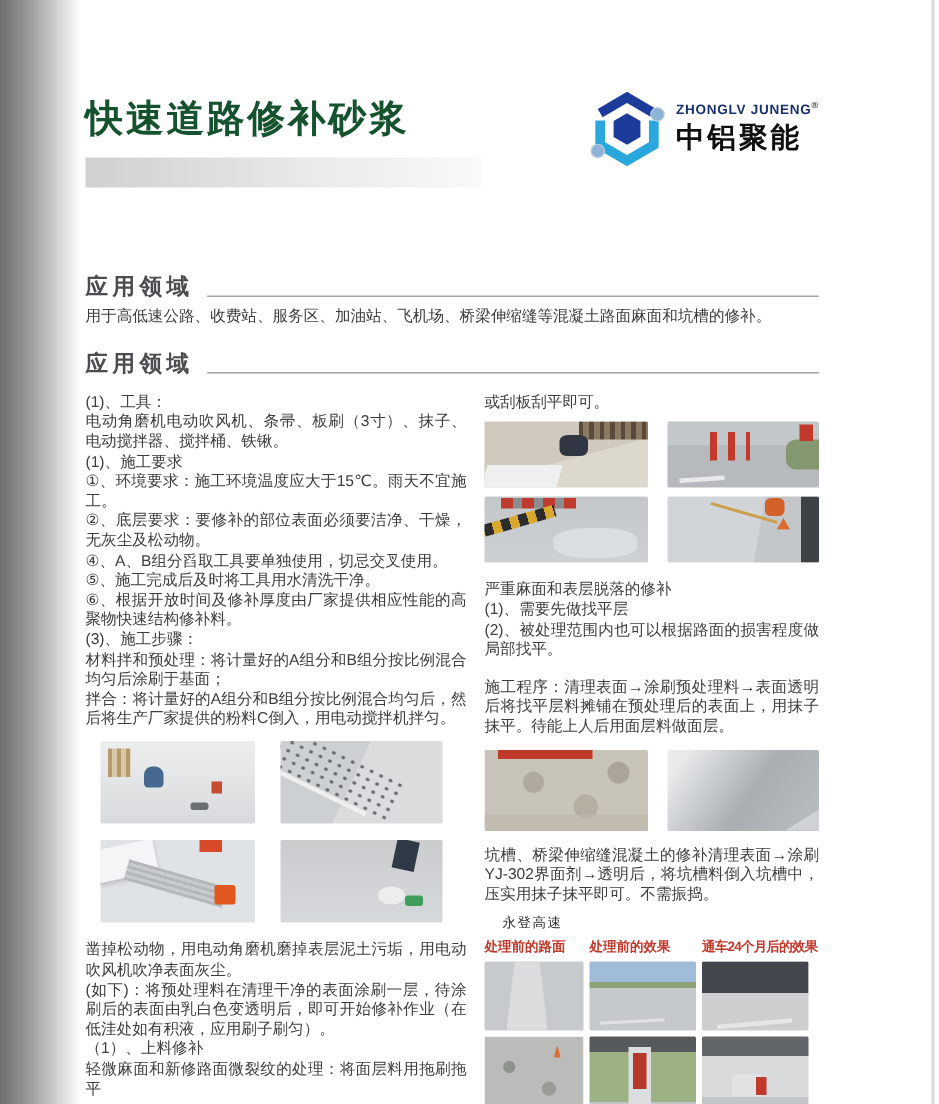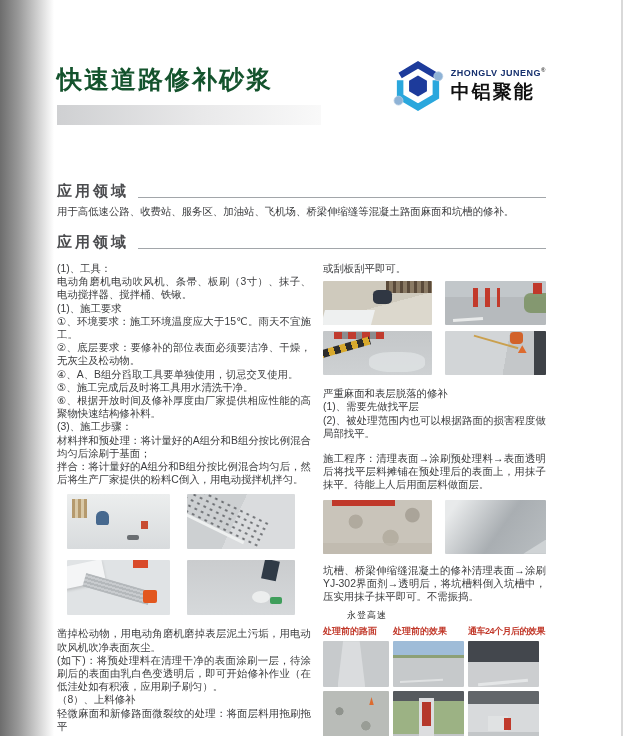--- a/index.html
+++ b/index.html
@@ -45,21 +45,21 @@
   .grid-r2{grid-template-columns:109px 101px;column-gap:13px;margin:8px 0 10px;}
   .grid-r2 .ph{height:54px;}
   .grid-case{grid-template-columns:66px 71px 71px;column-gap:4px;row-gap:4px;margin-top:3px;}
   .grid-case .ph{height:46px;}
   .grid-case .ph:nth-child(n+4){height:58px;}
   .ph{position:relative;overflow:hidden;background:#ced1d3;border-radius:1px;}
   .ph i{position:absolute;display:block;}
 
   
   .case{margin-top:6px;}
-  .case-site{font-size:9px;color:#2c2c2c;margin-left:24px;letter-spacing:1px;}
+  .case-site{font-size:9px;color:#2c2c2c;margin-left:12px;letter-spacing:1px;}
   .case-labels{display:flex;margin-top:3px;}
   .case-labels span{font-size:9px;font-weight:700;color:#c23a2c;white-space:nowrap;}
   .case-labels .l1{width:70px;}
   .case-labels .l2{width:75px;}
   .case-labels .l3{width:71px;letter-spacing:-0.5px;}
 </style>
 </head>
 <body>
 
 <div class="page">
@@ -135,21 +135,21 @@
             </div>
             <div class="ph" style="background:linear-gradient(180deg,#caccce,#d6d9db);">
               <i style="left:70%;top:0;width:14%;height:36%;background:#2f3a46;transform:rotate(12deg);"></i>
               <i style="left:60%;top:56%;width:17%;height:22%;background:#eceeee;border-radius:50%;"></i>
               <i style="left:77%;top:66%;width:11%;height:13%;background:#3f9e5b;border-radius:2px;"></i>
             </div>
           </div>
 
           <p>凿掉松动物，用电动角磨机磨掉表层泥土污垢，用电动吹风机吹净表面灰尘。</p>
           <p>(如下)：将预处理料在清理干净的表面涂刷一层，待涂刷后的表面由乳白色变透明后，即可开始修补作业（在低洼处如有积液，应用刷子刷匀）。</p>
-          <p>（8）、上料修补</p>
+          <p>（1）、上料修补</p>
           <p>轻微麻面和新修路面微裂纹的处理：将面层料用拖刷拖平</p>
         </div>
 
         <div class="col col-right">
           <p>或刮板刮平即可。</p>
 
           <div class="grid grid-r1">
             <div class="ph" style="background:linear-gradient(165deg,#cfcabd 55%,#dcd8cd 55%);">
               <i style="right:0;top:0;width:42%;height:26%;background:repeating-linear-gradient(90deg,#5a4a3a 0 3px,#8a7a64 3px 7px);"></i>
               <i style="left:46%;top:20%;width:17%;height:32%;background:#303743;border-radius:30%;"></i>

